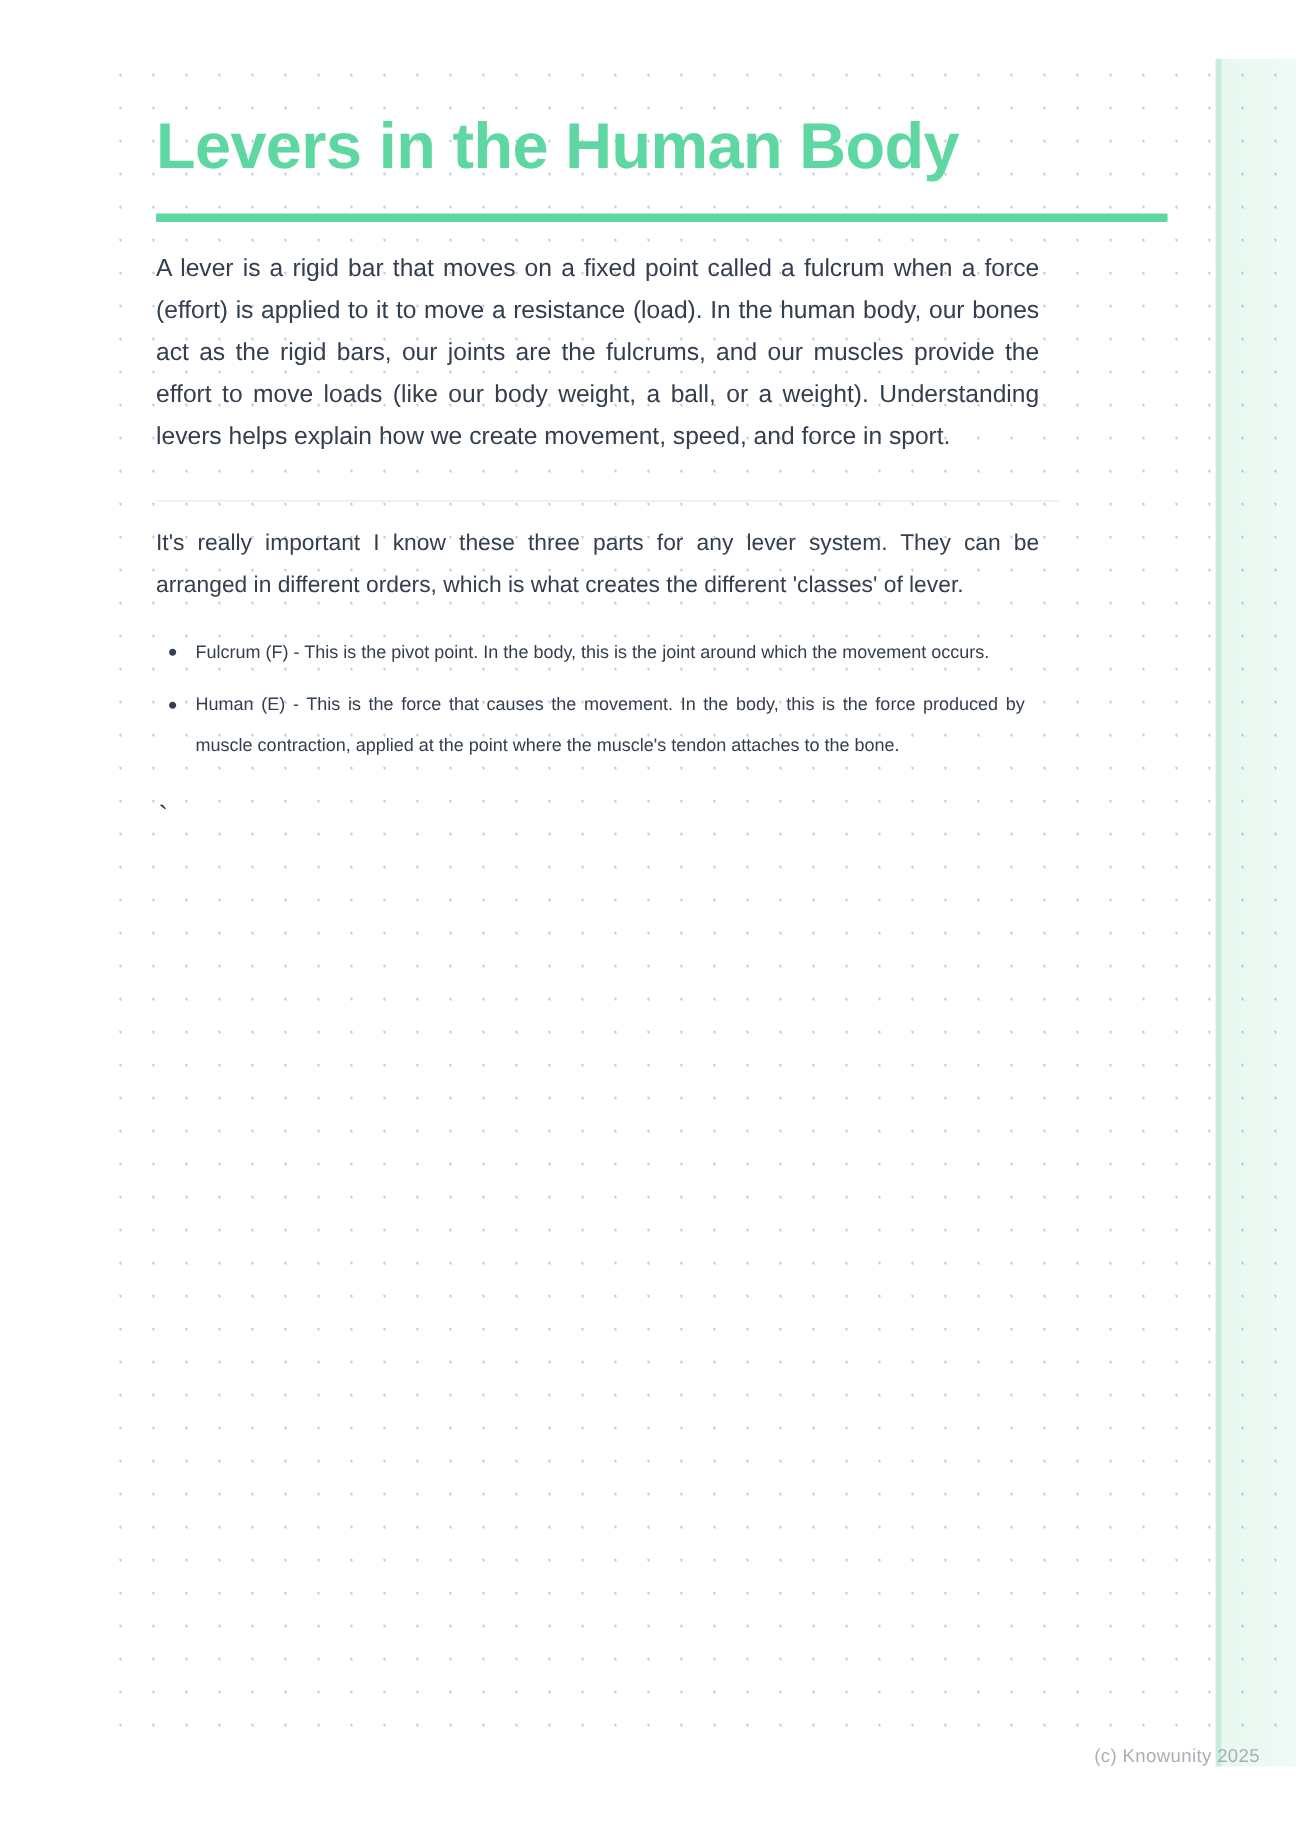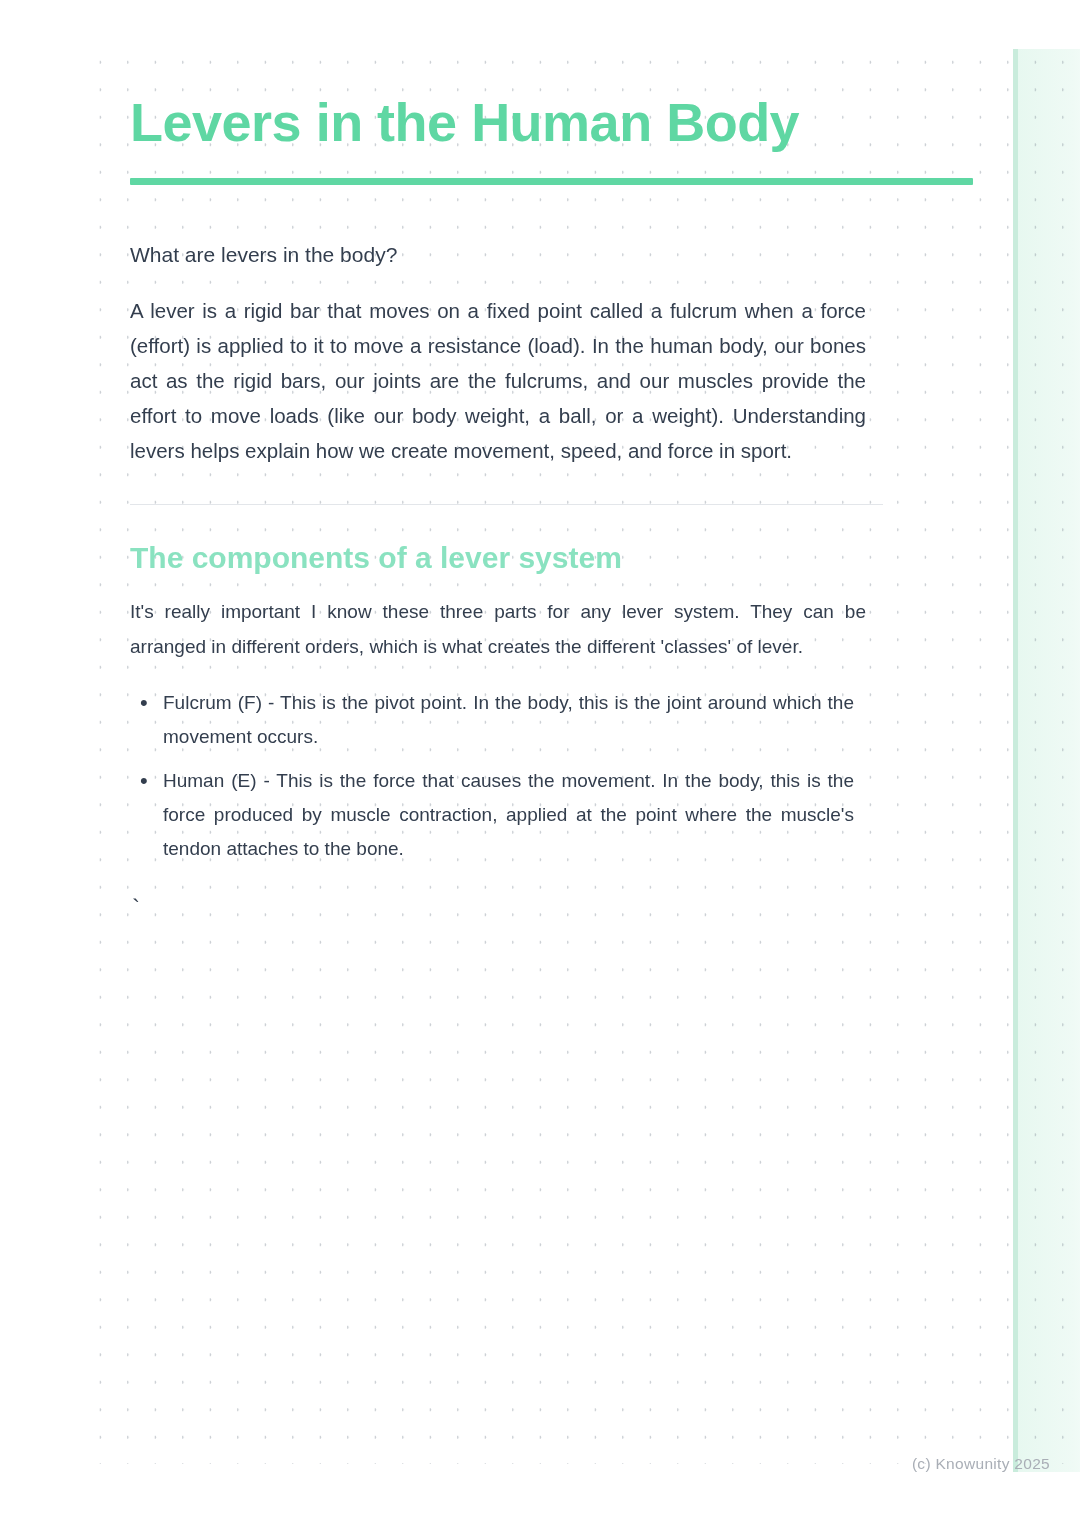--- a/index.html
+++ b/index.html
@@ -103,21 +103,21 @@
   ul.lever-list {
     margin: 22px 0 0 0;
     padding: 0;
     list-style: none;
     width: 736px;
   }
   ul.lever-list li {
     position: relative;
     margin: 0 0 10px 0;
     padding-left: 33px;
-    font-size: 19px;
+    font-size: 15px;
     line-height: 34px;
     text-align: justify;
     width: 724px;
     box-sizing: border-box;
   }
   ul.lever-list li::before {
     content: "•";
     position: absolute;
     left: 10px;
     top: 0;
@@ -151,27 +151,25 @@
 
   <div class="stripe"></div>
   <div class="dots"></div>
 
   <div class="content">
 
     <h1 class="doc-title">Levers in the Human Body</h1>
 
     <div class="title-rule"></div>
 
-    <p class="intro-question">What are levers in the body?</p>
 
     <p class="body-par">A lever is a rigid bar that moves on a fixed point called a <b>fulcrum</b> when a force (<b>effort</b>) is applied to it to move a resistance (<b>load</b>). In the human body, our bones act as the rigid bars, our joints are the fulcrums, and our muscles provide the effort to move loads (like our body weight, a ball, or a weight). Understanding levers helps explain how we create movement, speed, and force in sport.</p>
 
     <div class="divider"></div>
 
-    <h2 class="section-title">The components of a lever system</h2>
 
     <p class="section-par">It's really important I know these three parts for any lever system. They can be arranged in different orders, which is what creates the different 'classes' of lever.</p>
 
     <ul class="lever-list">
       <li><b>Fulcrum (F)</b> - This is the pivot point. In the body, this is the <b>joint</b> around which the movement occurs.</li>
       <li><b>Human (E)</b> - This is the force that causes the movement. In the body, this is the force produced by <b>muscle contraction</b>, applied at the point where the muscle's tendon attaches to the bone.</li>
     </ul>
 
     <span class="stray-tick">`</span>
 

